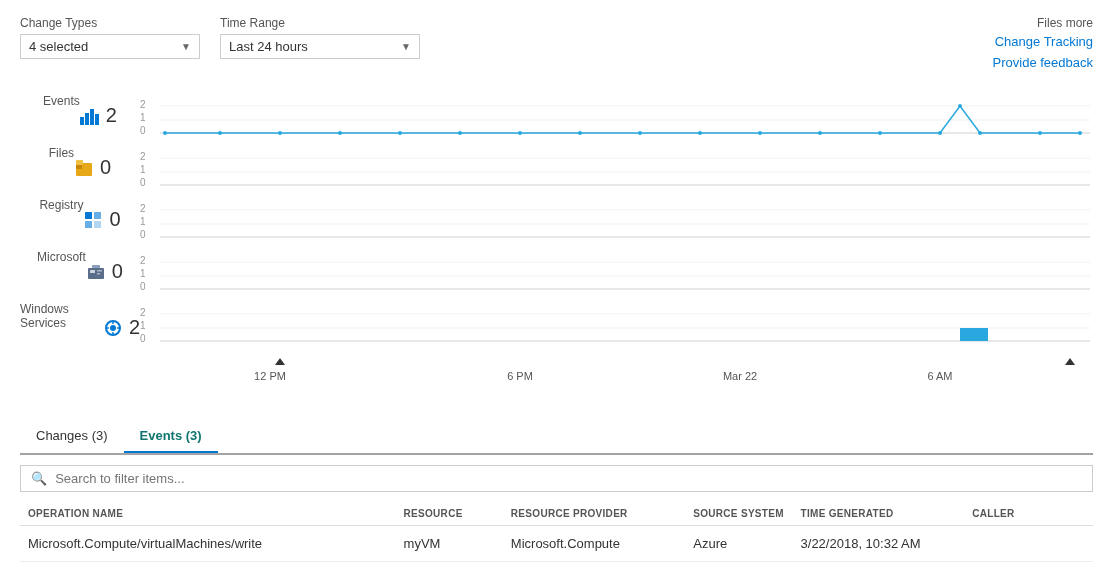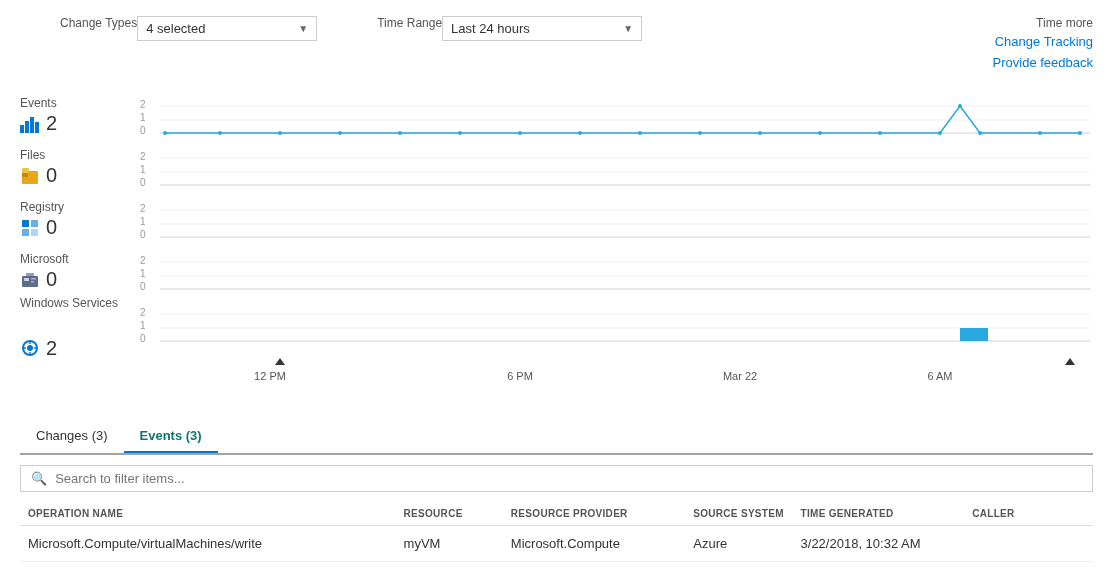--- a/index.html
+++ b/index.html
@@ -2,35 +2,35 @@
 <html><head>
   <meta charset="utf-8">
   <style>
     * { box-sizing: border-box; margin: 0; padding: 0; }
     body { font-family: 'Segoe UI', Arial, sans-serif; font-size: 13px; color: #333; background: #fff; width: 1113px; min-height: 574px; overflow: hidden; }
 
     .container { padding: 16px 20px; }
 
     
     .top-controls { display: flex; align-items: flex-start; gap: 20px; margin-bottom: 16px; }
-    .control-group { display: flex; flex-direction: row; margin-left: 40px; }
+    .control-group { display: flex; flex-direction: column; }
     .control-label { font-size: 12px; color: #555; margin-bottom: 4px; }
     .dropdown { display: flex; align-items: center; border: 1px solid #ccc; padding: 4px 8px; min-width: 180px; cursor: pointer; background: #fff; }
     .dropdown-text { flex: 1; font-size: 13px; }
     .dropdown-arrow { font-size: 10px; color: #666; margin-left: 8px; }
     .time-dropdown { min-width: 200px; }
 
     .learn-more { margin-left: auto; text-align: right; }
     .learn-more-label { font-size: 12px; color: #555; margin-bottom: 2px; }
     .learn-more a { color: #0078d4; text-decoration: none; display: block; font-size: 13px; line-height: 1.6; }
 
     
     .chart-section { display: flex; gap: 0; margin-bottom: 10px; }
     .metrics-list { width: 120px; flex-shrink: 0; }
-    .metric-item { height: 52px; display: flex; flex-direction: column; justify-content: center; padding: 4px 0; }
+    .metric-item { height: 52px; display: flex; flex-direction: row; justify-content: center; padding: 4px 0; }
     .metric-label { font-size: 12px; color: #555; margin-bottom: 2px; }
     .metric-value-row { display: flex; align-items: center; gap: 6px; }
     .metric-value { font-size: 20px; font-weight: 300; color: #333; }
     .metric-icon { width: 20px; height: 20px; display: flex; align-items: center; justify-content: center; }
 
     
     .charts-wrapper { flex: 1; position: relative; overflow: hidden; }
 
     
     .tabs-row { display: flex; border-bottom: 2px solid #a3a3a3; margin-bottom: 10px; gap: 0; }
@@ -69,21 +69,21 @@
       </div>
     </div>
     <div class="control-group">
       <div class="control-label">Time Range</div>
       <div class="dropdown time-dropdown">
         <span class="dropdown-text">Last 24 hours</span>
         <span class="dropdown-arrow">▼</span>
       </div>
     </div>
     <div class="learn-more">
-      <div class="learn-more-label">Time more</div>
+      <div class="learn-more-label">Files more</div>
       <a href="#">Change Tracking</a>
       <a href="#">Provide feedback</a>
     </div>
   </div>
 
   <div class="chart-section">
     <div class="metrics-list">
 
       <div class="metric-item">
         <div class="metric-label">Events</div>

